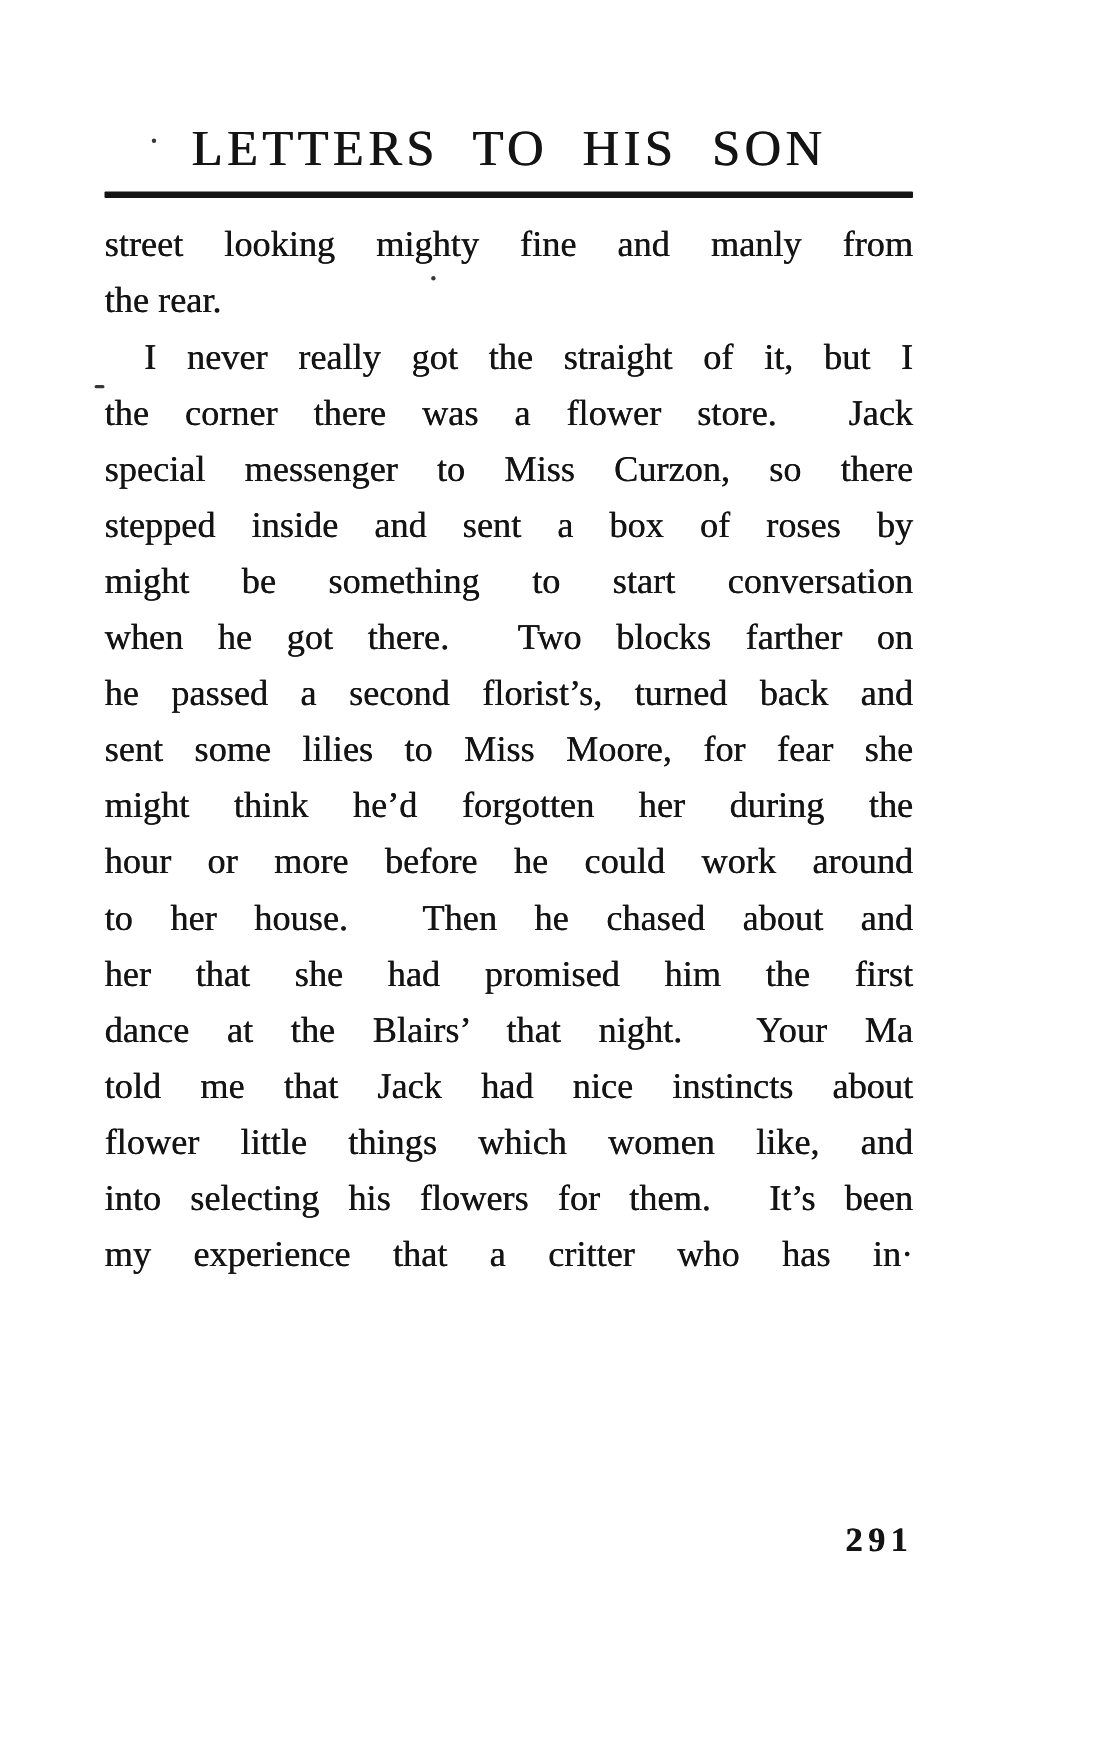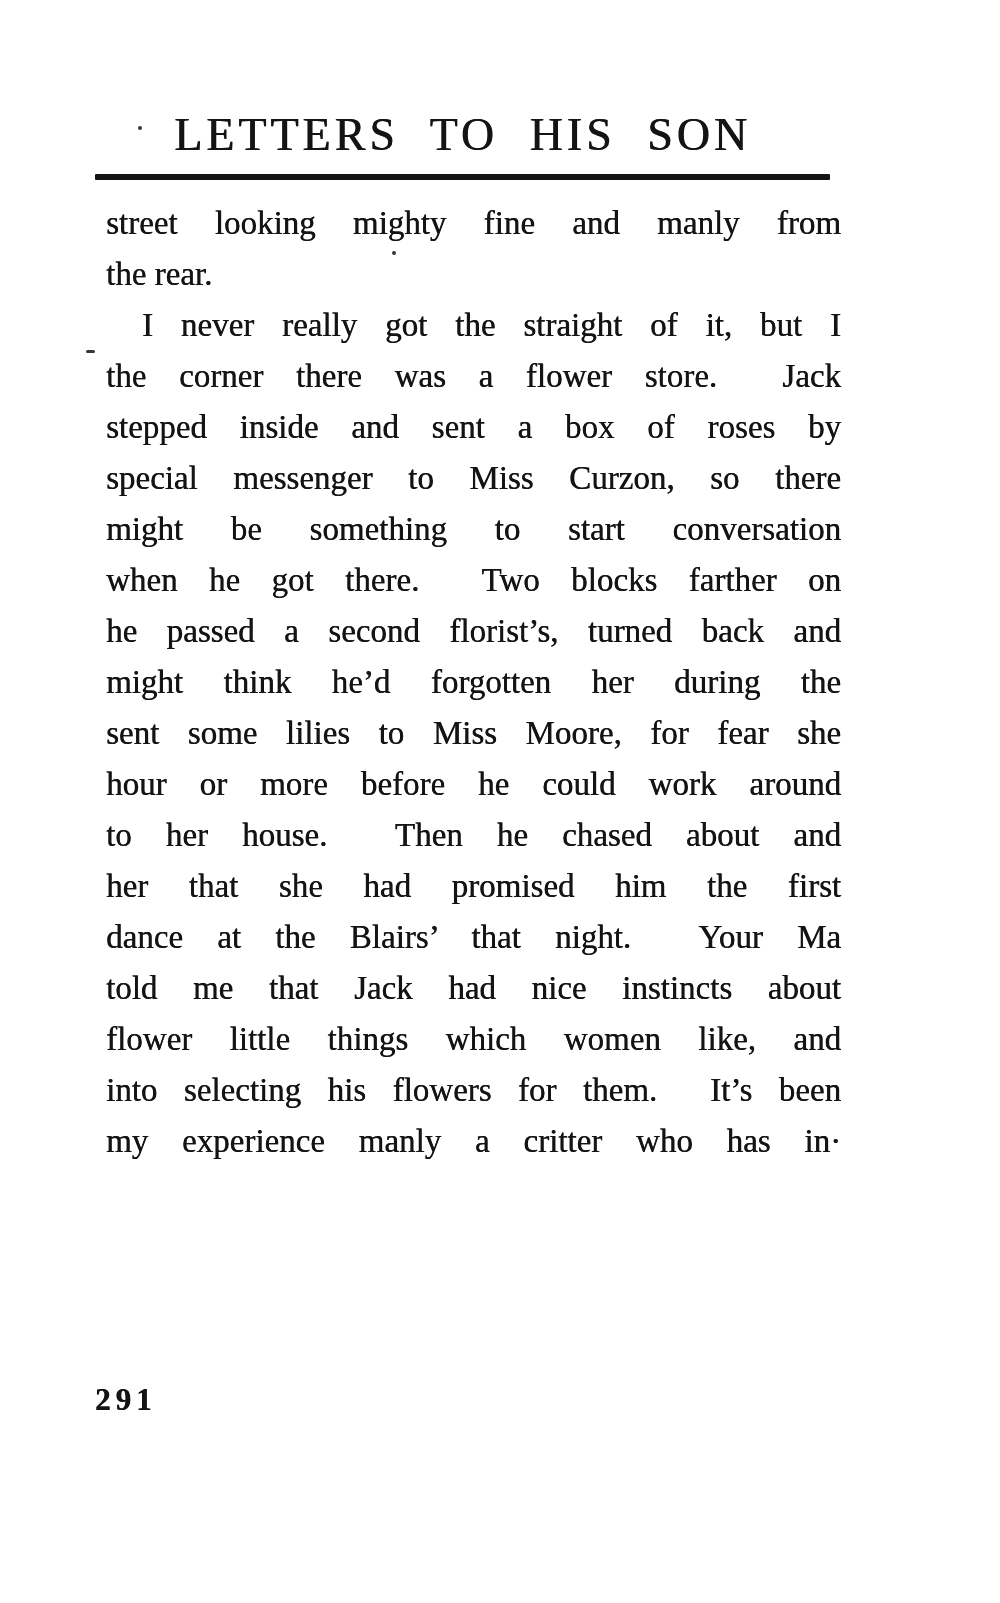--- a/index.html
+++ b/index.html
@@ -59,35 +59,34 @@
     font-size: 33px;
     line-height: 51px;
     text-shadow: 0.4px 0 0 currentColor;
   }
   .ln {
     width: 100%;
     text-align: justify;
     text-align-last: justify;
     text-justify: inter-word;
     white-space: nowrap;
-    margin-left: 11px;
   }
   .ln.left {
     text-align: center;
     text-align-last: left;
   }
   .ln.indent {
     text-indent: 36px;
   }
   .pagenum {
     position: absolute;
     top: 1382px;
     left: 0;
     width: 100%;
-    text-align: left;
+    text-align: right;
     font-size: 31px;
     font-weight: bold;
     letter-spacing: 5px;
     text-shadow: 0.5px 0 0 currentColor;
   }
   .speck {
     position: absolute;
     background: var(--ink, #141414);
     border-radius: 50%;
     opacity: 0.85;
@@ -104,35 +103,35 @@
 
     <h1 class="title">LETTERS TO HIS SON</h1>
 
     <div class="rule"></div>
 
     <div class="body-text">
       <div class="ln">street looking mighty fine and manly from</div>
       <div class="ln left">the rear.</div>
       <div class="ln indent">I never really got the straight of it, but I</div>
       <div class="ln">the corner there was a flower store.&nbsp; Jack</div>
+      <div class="ln">special messenger to Miss Curzon, so there</div>
       <div class="ln">stepped inside and sent a box of roses by</div>
-      <div class="ln">special messenger to Miss Curzon, so there</div>
       <div class="ln">might be something to start conversation</div>
       <div class="ln">when he got there.&nbsp; Two blocks farther on</div>
       <div class="ln">he passed a second florist’s, turned back and</div>
+      <div class="ln">sent some lilies to Miss Moore, for fear she</div>
       <div class="ln">might think he’d forgotten her during the</div>
-      <div class="ln">sent some lilies to Miss Moore, for fear she</div>
       <div class="ln">hour or more before he could work around</div>
       <div class="ln">to her house.&nbsp; Then he chased about and</div>
       <div class="ln">her that she had promised him the first</div>
       <div class="ln">dance at the Blairs’ that night.&nbsp; Your Ma</div>
       <div class="ln">told me that Jack had nice instincts about</div>
       <div class="ln">flower little things which women like, and</div>
       <div class="ln">into selecting his flowers for them.&nbsp; It’s been</div>
-      <div class="ln">my experience manly a critter who has in·</div>
+      <div class="ln">my experience that a critter who has in·</div>
     </div>
 
     <div class="pagenum">291</div>
   </div>
 
   <div class="speck speck-1"></div>
   <div class="speck speck-2"></div>
   <div class="speck speck-3"></div>
 </div>
 

